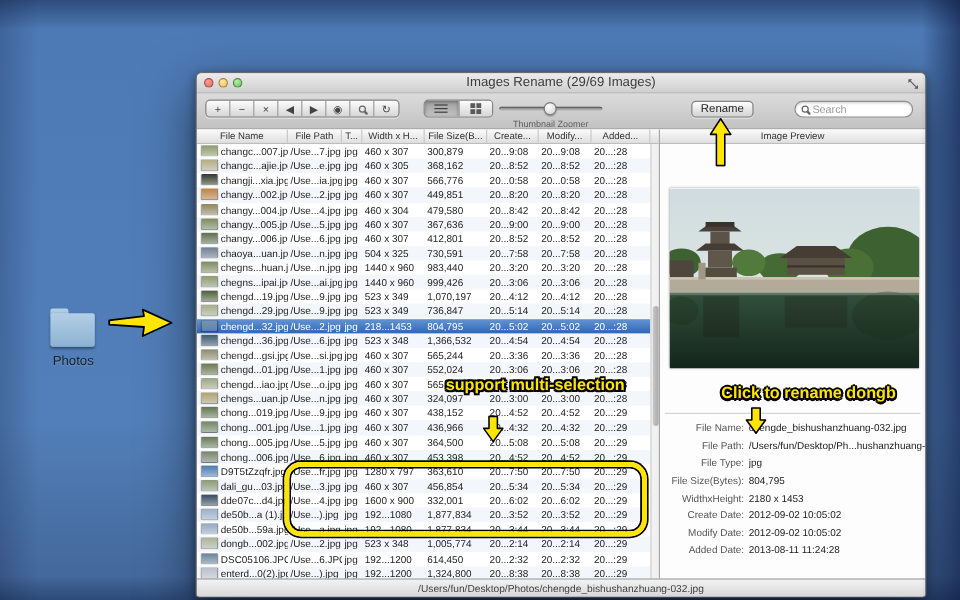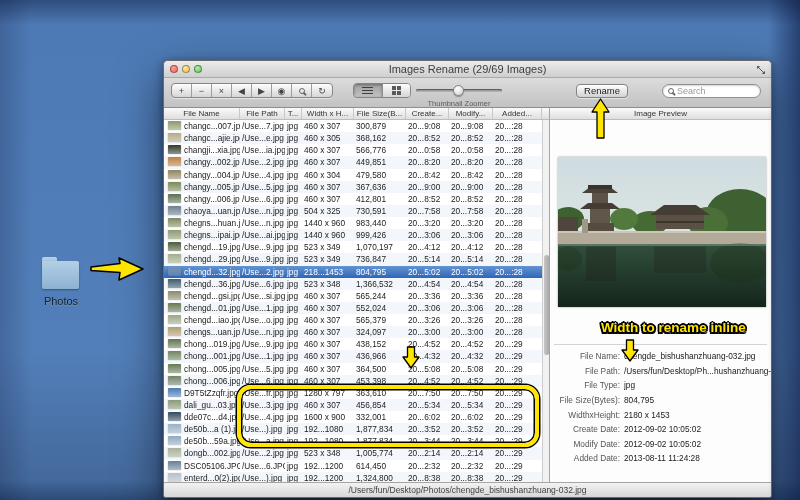--- a/index.html
+++ b/index.html
@@ -593,22 +593,23 @@
               <div class="info-value">2013-08-11  11:24:28</div>
             </div>
           </div>
       </div>
     </div>
 
     <div class="statusbar">/Users/fun/Desktop/Photos/chengde_bishushanzhuang-032.jpg</div>
   </div>
 
   <div class="ann ann2">
+    <div>support multi-selection</div>
   </div>
-  <div class="ann ann4">Width to rename inline</div>
+  <div class="ann ann4">Click to rename dongb</div>
 
   <svg class="arrow" style="left:90px;top:256px" width="55" height="26">
     <polygon points="1,11 30,7.5 29,2 53,13 29,24 30,16.5 1,14.5" fill="#ffe500" stroke="#000" stroke-width="1.5" stroke-linejoin="round"></polygon>
   </svg>
   <svg class="arrow" style="left:402px;top:346px" width="18" height="23">
     <polygon points="5.5,1 12.5,1 12.5,11 17,11 9,22 1,11 5.5,11" fill="#ffe500" stroke="#000" stroke-width="1.3" stroke-linejoin="round"></polygon>
   </svg>
   <svg class="arrow" style="left:591px;top:98px" width="19" height="41">
     <polygon points="9.5,1 18,14 13,14 13,40 6,40 6,14 1,14" fill="#ffe500" stroke="#000" stroke-width="1.3" stroke-linejoin="round"></polygon>
   </svg>

